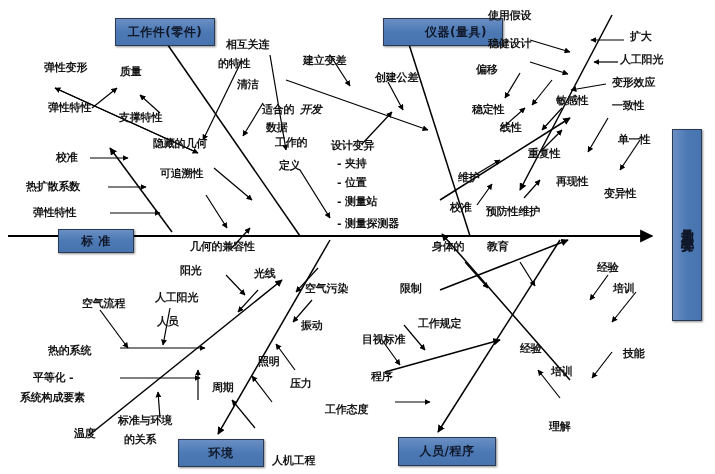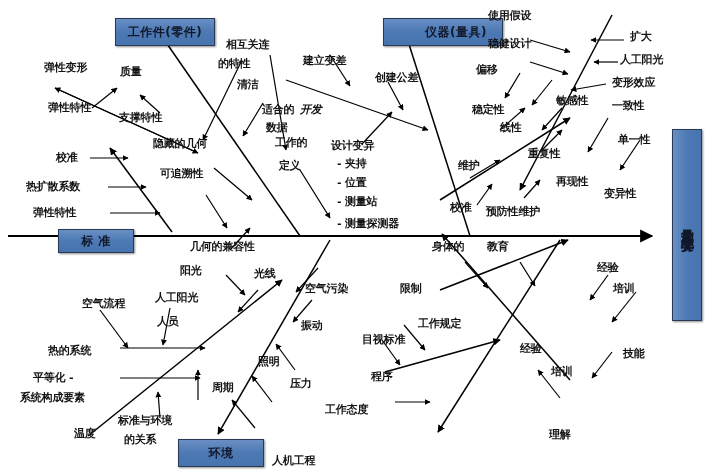--- a/index.html
+++ b/index.html
@@ -179,20 +179,23 @@
   </div>
 
   <div class="cat-box" style="left:178px; top:439px; width:84px; height:26px;">
     <span>环境</span>
   </div>
 
   <div class="cat-box" style="left:58px; top:229px; width:74px; height:22px;">
     <span>标  准</span>
   </div>
 
+  <div class="cat-box" style="left:398px; top:437px; width:96px; height:27px;">
+    <span>人员/程序</span>
+  </div>
 
   <div class="cat-box vert" style="left:672px; top:129px; width:28px; height:190px;">
     <span>量测系统变异</span>
   </div>
 
   <div class="lbl" style="left:44px; top:62px;">弹性变形</div>
   <div class="lbl" style="left:120px; top:66px;">质量</div>
   <div class="lbl" style="left:48px; top:102px;">弹性特性</div>
   <div class="lbl" style="left:119px; top:112px;">支撑特性</div>
   <div class="lbl" style="left:218px; top:39px;margin-left:8px;">相互关连</div>
@@ -218,21 +221,21 @@
   <div class="lbl" style="left:337px; top:158px;">- 夹持</div>
   <div class="lbl" style="left:337px; top:177px;">- 位置</div>
   <div class="lbl" style="left:337px; top:196px;">- 测量站</div>
   <div class="lbl" style="left:337px; top:218px;">- 测量探测器</div>
 
   <div class="lbl" style="left:488px; top:10px;">使用假设</div>
   <div class="lbl" style="left:488px; top:38px;">稳健设计</div>
   <div class="lbl" style="left:476px; top:64px;">偏移</div>
   <div class="lbl" style="left:472px; top:104px;">稳定性</div>
   <div class="lbl" style="left:500px; top:122px;">线性</div>
-  <div class="lbl" style="left:440px; top:160px;padding-left:18px;">维护</div>
+  <div class="lbl" style="left:440px; top:172px;padding-left:18px;">维护</div>
   <div class="lbl" style="left:450px; top:202px;">校准</div>
   <div class="lbl" style="left:486px; top:206px;">预防性维护</div>
   <div class="lbl" style="left:556px; top:95px;">敏感性</div>
   <div class="lbl" style="left:528px; top:148px;">重复性</div>
 
   <div class="lbl" style="left:630px; top:31px;">扩大</div>
   <div class="lbl" style="left:620px; top:54px;">人工阳光</div>
   <div class="lbl" style="left:612px; top:77px;">变形效应</div>
   <div class="lbl" style="left:612px; top:100px;">一致性</div>
   <div class="lbl" style="left:618px; top:134px;">单一性</div>
@@ -262,15 +265,15 @@
   <div class="lbl" style="left:487px; top:241px;">教育</div>
   <div class="lbl" style="left:400px; top:283px;">限制</div>
   <div class="lbl" style="left:418px; top:318px;">工作规定</div>
   <div class="lbl" style="left:362px; top:334px;">目视标准</div>
   <div class="lbl" style="left:355px; top:371px;margin-left:16px;">程序</div>
   <div class="lbl" style="left:597px; top:262px;">经验</div>
   <div class="lbl" style="left:613px; top:283px;">培训</div>
   <div class="lbl" style="left:623px; top:348px;">技能</div>
   <div class="lbl" style="left:520px; top:343px;">经验</div>
   <div class="lbl" style="left:551px; top:366px;">培训</div>
-  <div class="lbl" style="left:549px; top:421px;margin-top:8px;">理解</div>
+  <div class="lbl" style="left:549px; top:421px;">理解</div>
 
 </div>
 
 </body></html>

